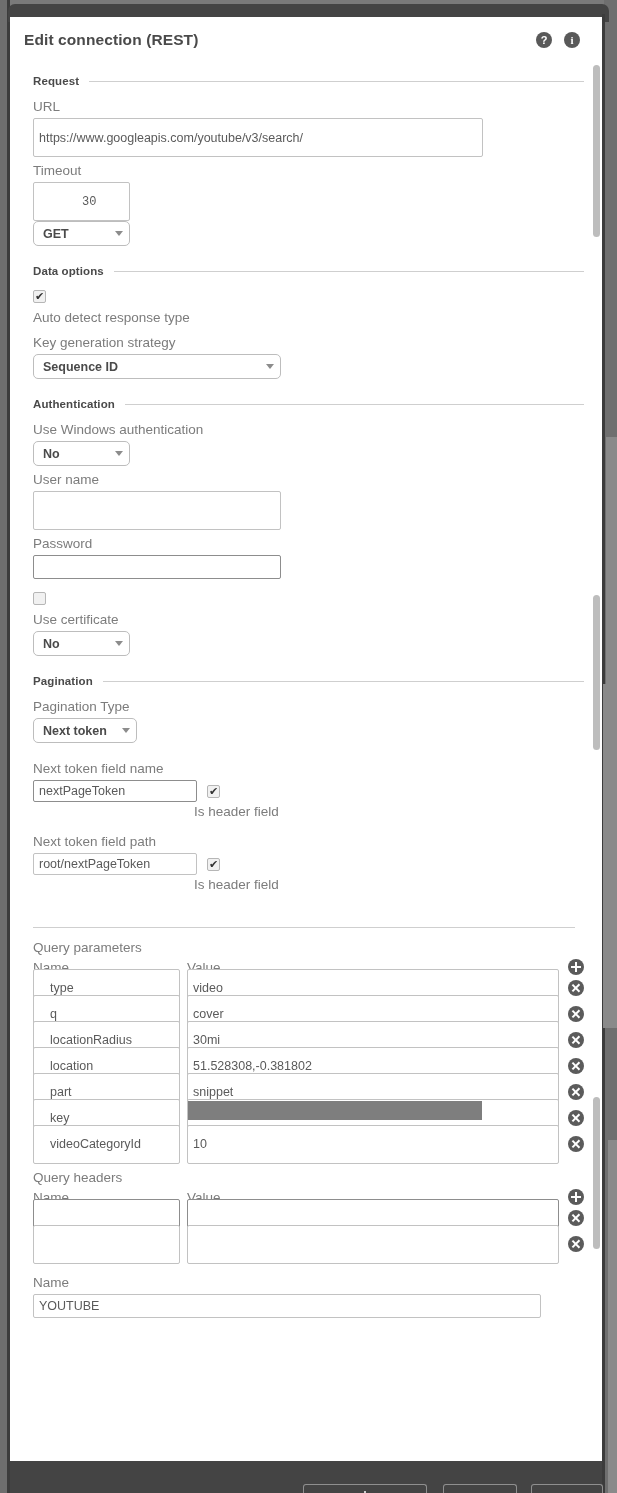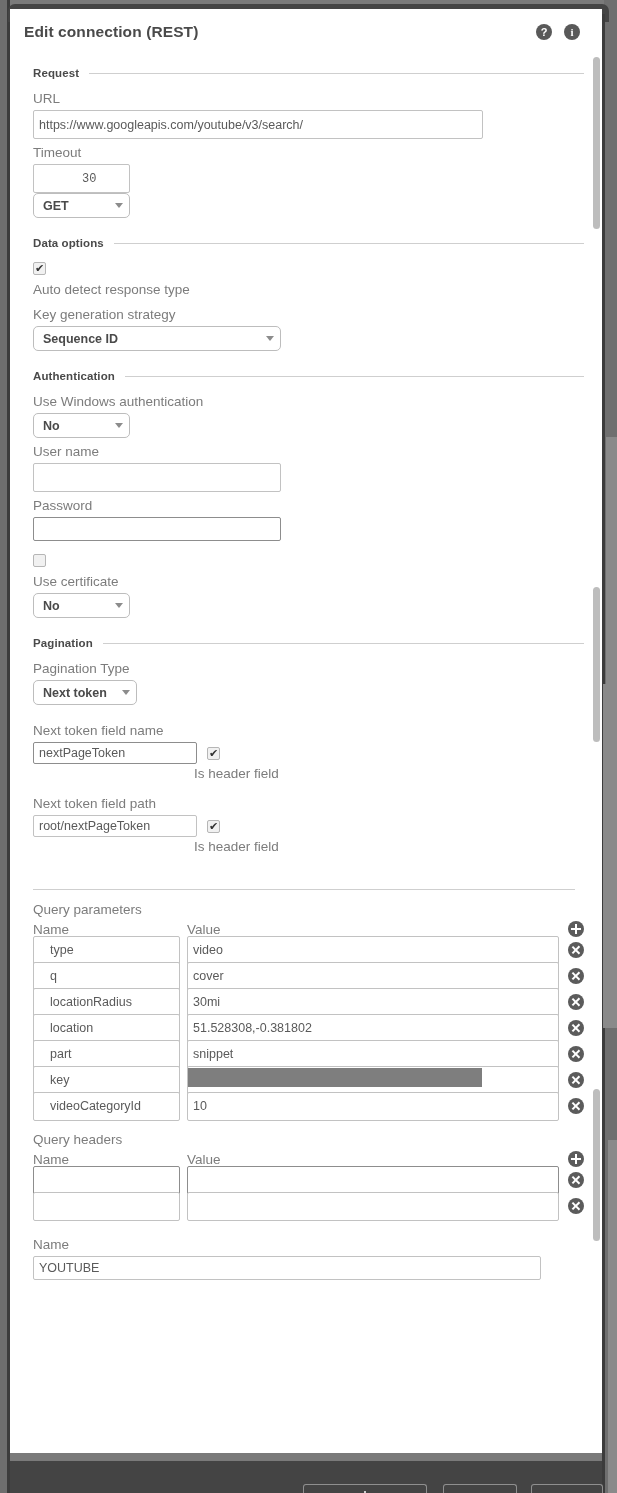--- a/index.html
+++ b/index.html
@@ -61,21 +61,21 @@
     background: #8a8a8a;
   }
   .outer-scroll-c {
     position: absolute; left: 608px; top: 1140px;
     width: 9px; height: 353px;
     background: #8a8a8a;
   }
 
   
   .dialog {
-    position: absolute; left: 10px; top: 9px;
+    position: absolute; left: 10px; top: 17px;
     width: 592px; height: 1444px;
     background: #ffffff;
     overflow: hidden;
   }
 
   .title-bar {
     position: relative;
     height: 46px;
     padding: 0 22px 0 14px;
     display: flex; align-items: center;
@@ -116,21 +116,21 @@
   }
 
   .field { margin: 0 0 0 9px; }
   .label {
     font-size: 13.5px; color: #7c7c7c; font-weight: normal;
     line-height: 22px; padding-top: 3px;
   }
 
   input.txt {
     display: block;
-    height: 29px;
+    height: 39px;
     border: 1px solid #c2c2c2;
     border-radius: 2px;
     background: #ffffff;
     font-family: "Liberation Sans", sans-serif;
     font-size: 12.5px;
     color: #5a5a5a;
     padding: 0 5px;
     outline: none;
   }
   input.txt.strong { border-color: #8d8d8d; }

